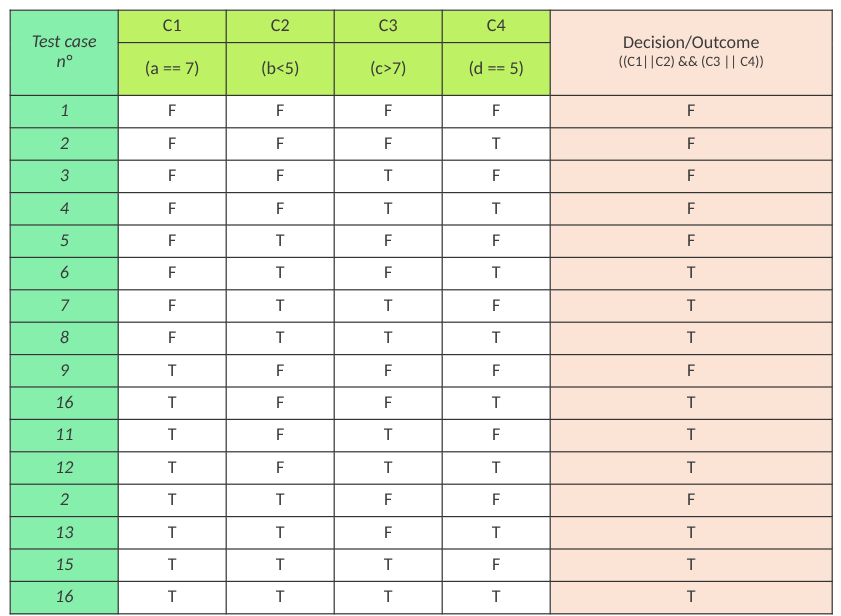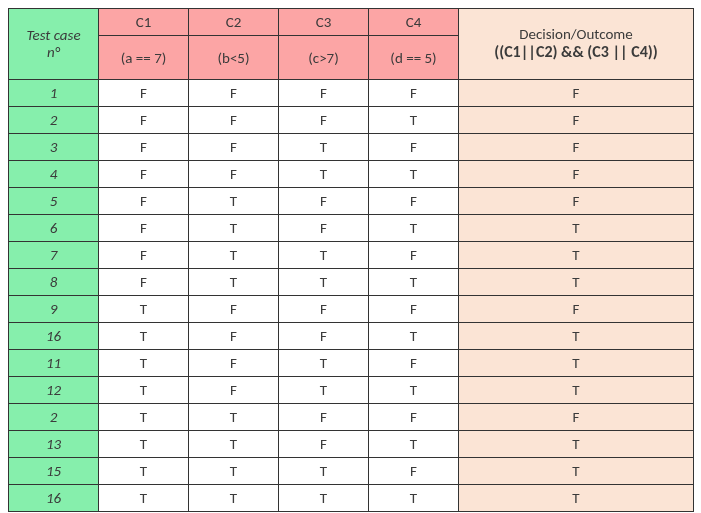--- a/index.html
+++ b/index.html
@@ -20,29 +20,29 @@
     border: 1px solid #333;
     text-align: center;
     vertical-align: middle;
     padding: 4px 2px;
     font-weight: normal;
   }
   col.c-test { width: 90px; }
   col.c-cond { width: 90px; }
   col.c-out  { width: 235px; }
 
-  .bg-blue  { background: #fca5a5; margin-top: 20px; }
+  .bg-blue  { background: #bef264; margin-top: 20px; }
   .bg-green { background: #86efac; font-style: italic; }
   .bg-peach { background: #fbe4d5; margin-left: 30px; }
 
   .hdr-top { height: 26px; }
   .hdr-bot { height: 44px; }
   .row-data { height: 24px; }
 
-  .sub { font-size: 16px; font-weight: bold; }
+  .sub { font-size: 12px; }
   .stack { line-height: 1.15; }
 </style>
 </head>
 <body>
 
 <table>
   <colgroup>
     <col class="c-test">
     <col class="c-cond">
       <col class="c-cond">

